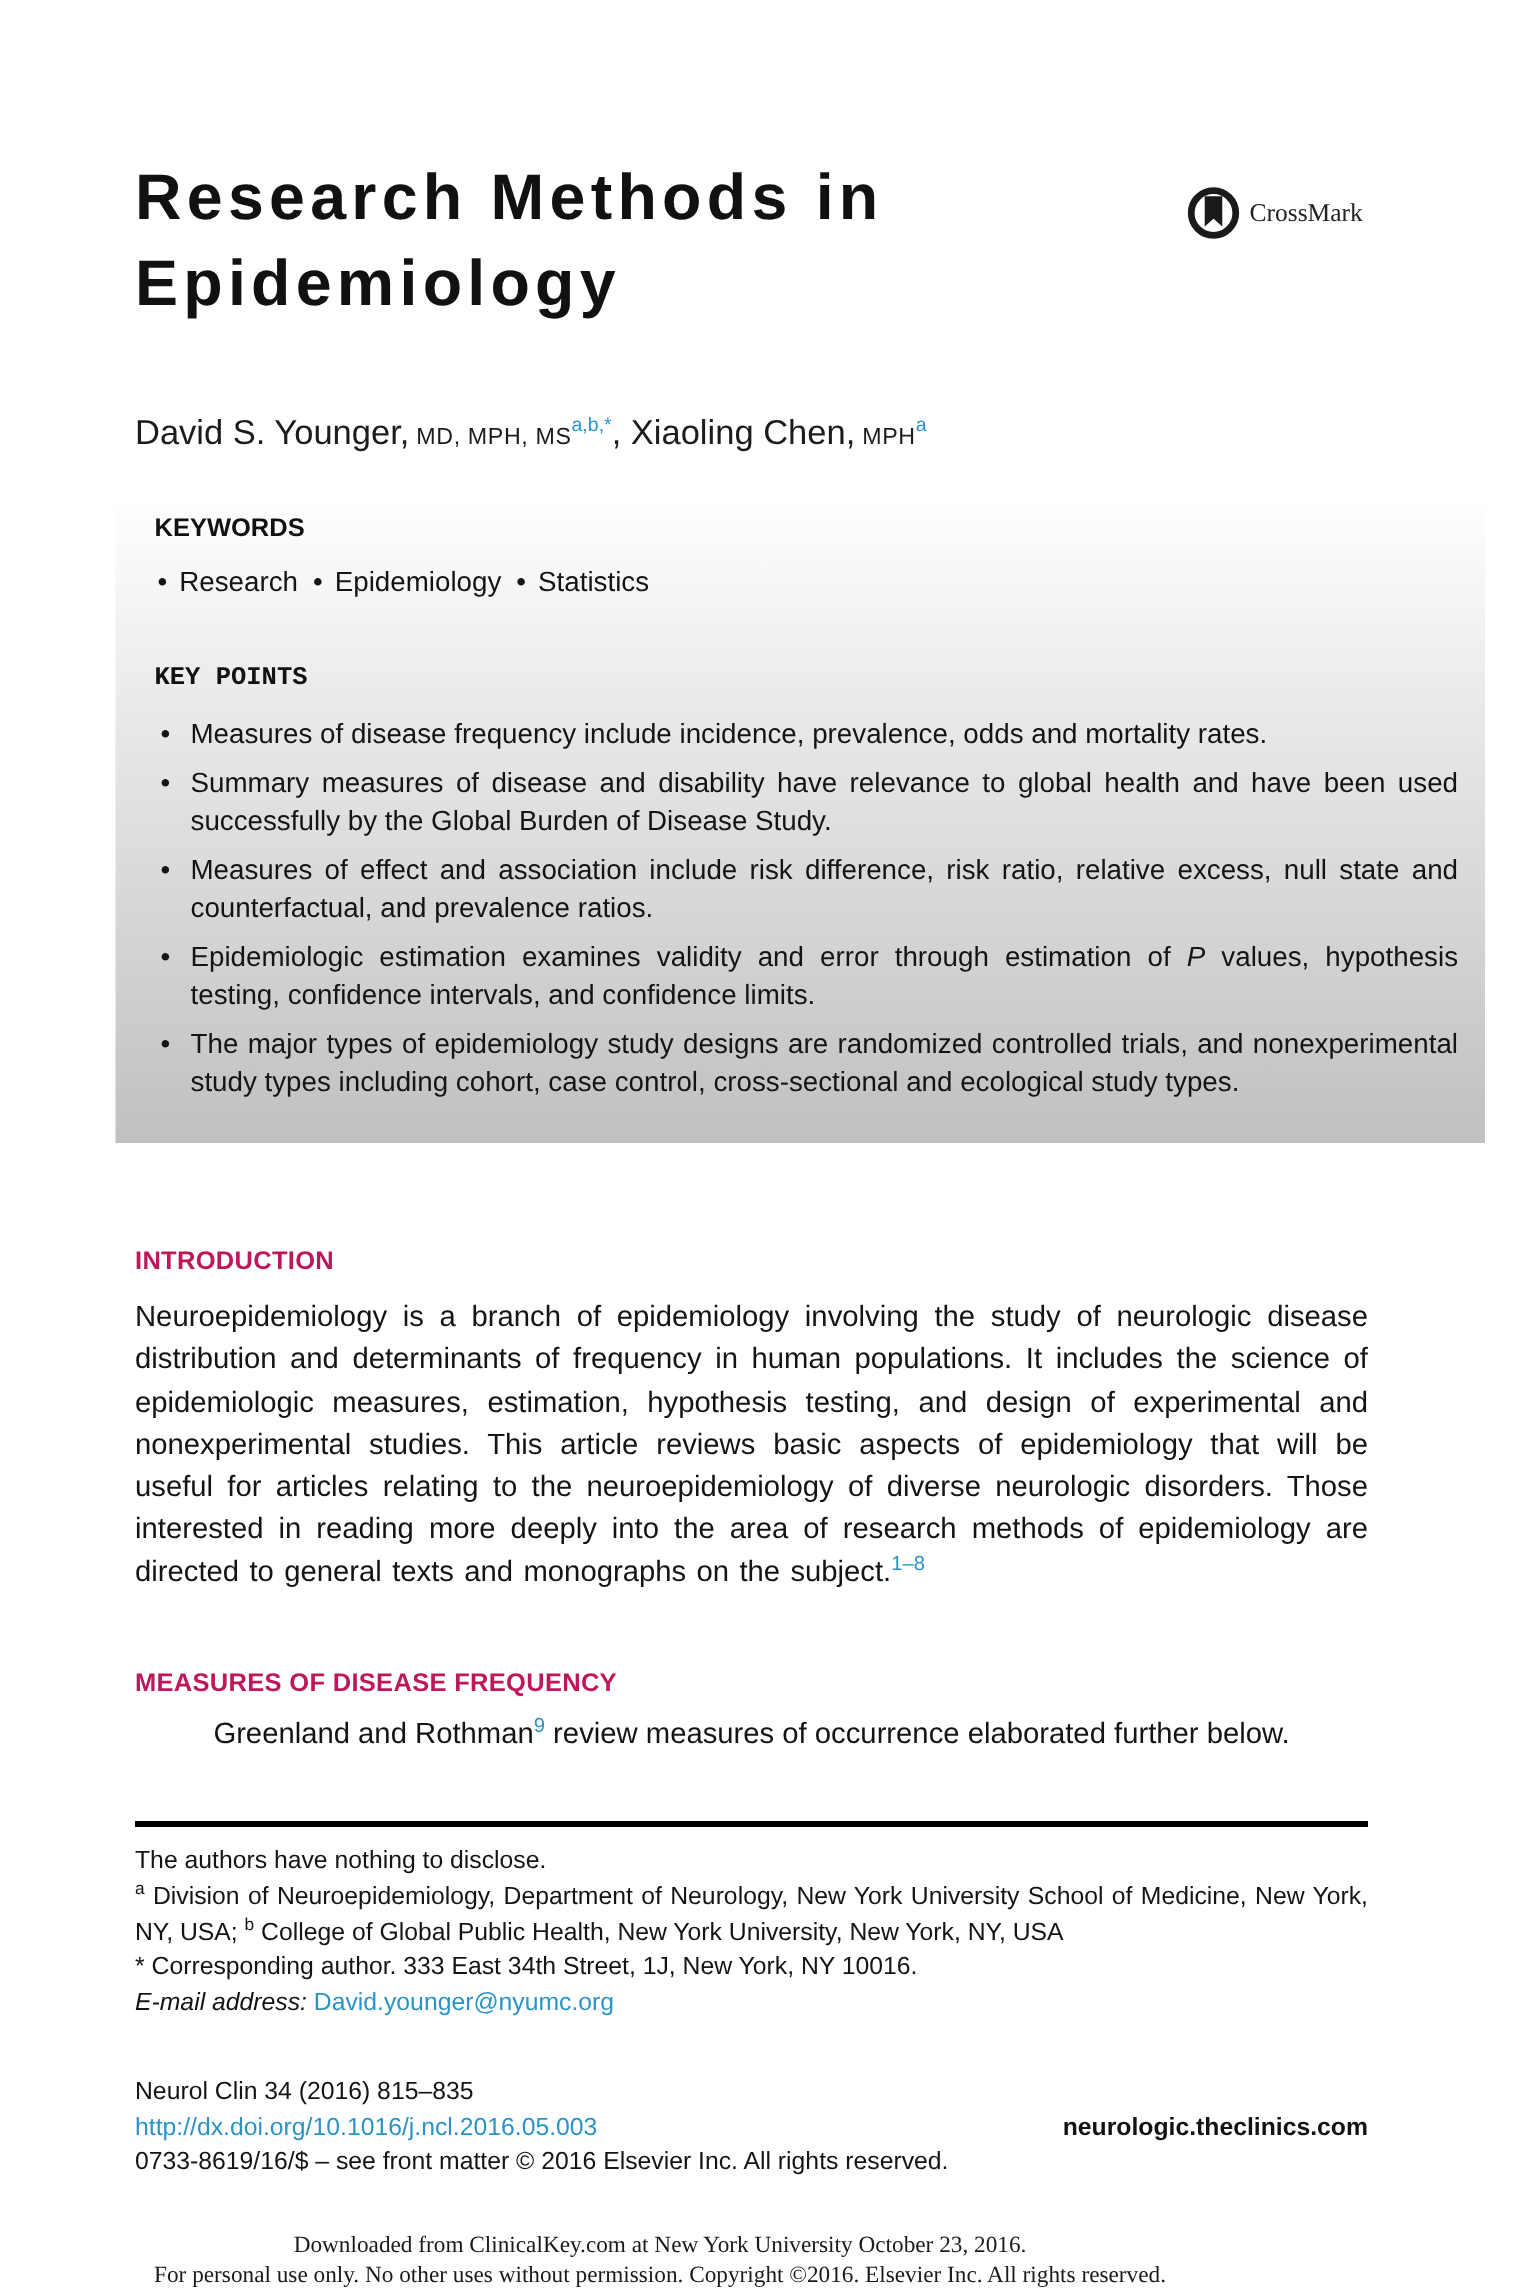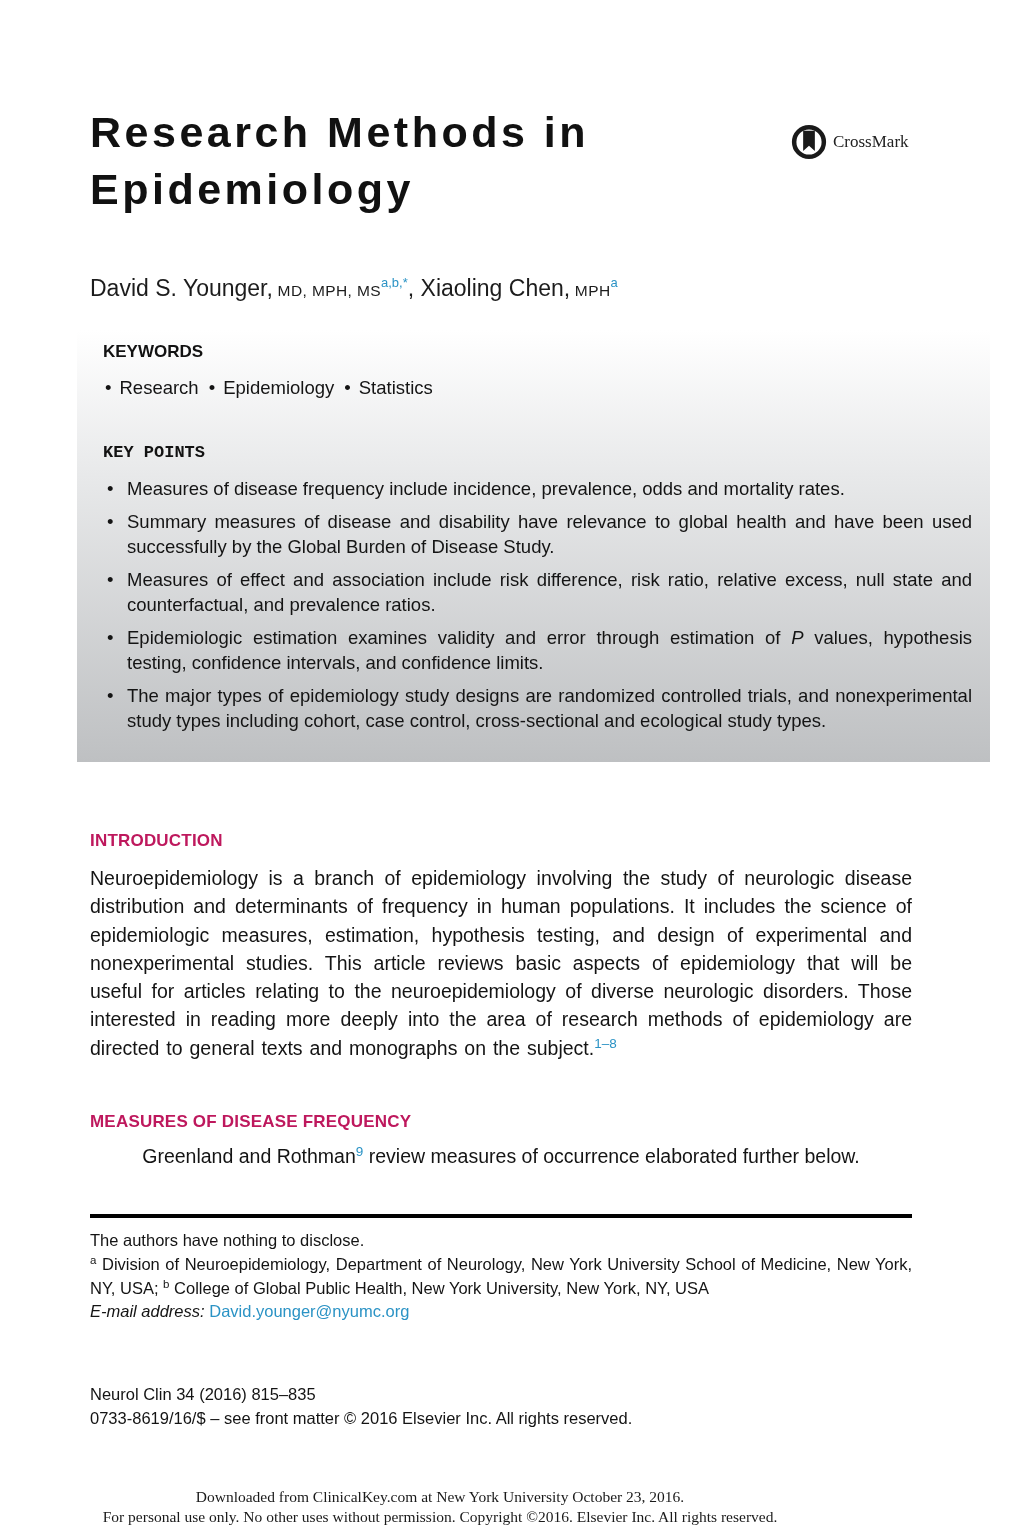--- a/index.html
+++ b/index.html
@@ -127,25 +127,30 @@
   <p class="body-para intro-para"><span>Neuroepidemiology is a branch of epidemiology involving the study of neurologic disease distribution and determinants of frequency in human populations. It includes the science of epidemiologic measures, estimation, hypothesis testing, and design of experimental and nonexperimental studies. This article reviews basic aspects of epidemiology that will be useful for articles relating to the neuroepidemiology of diverse neurologic disorders. Those interested in reading more deeply into the area of research methods of epidemiology are directed to general texts and monographs on the subject.</span><sup class="ref-sup">1–8</sup></p>
 
   <h2 class="section-heading measures-heading">MEASURES OF DISEASE FREQUENCY</h2>
   <p class="body-para measures-para"><span>Greenland and Rothman</span><sup class="ref-sup">9</sup><span> review measures of occurrence elaborated further below.</span></p>
 
   <div class="foot-rule"></div>
 
   <div class="footnotes">
     <p>The authors have nothing to disclose.</p>
     <p class="affiliations"><sup class="fn-sup">a</sup><span> Division of Neuroepidemiology, Department of Neurology, New York University School of Medicine, New York, NY, USA; </span><sup class="fn-sup">b</sup><span> College of Global Public Health, New York University, New York, NY, USA</span></p>
+    <p>* Corresponding author. 333 East 34th Street, 1J, New York, NY 10016.</p>
     <p><span class="email-label">E-mail address:</span><span> </span><a class="link">David.younger@nyumc.org</a></p>
   </div>
 
   <div class="journal">
     <p>Neurol Clin 34 (2016) 815–835</p>
+    <p class="doi-row">
+        <a class="link">http://dx.doi.org/10.1016/j.ncl.2016.05.003</a>
+        <span class="site">neurologic.theclinics.com</span>
+      </p>
     <p>0733-8619/16/$ – see front matter © 2016 Elsevier Inc. All rights reserved.</p>
   </div>
 
   <div class="download-notice">
     <p>Downloaded from ClinicalKey.com at New York University October 23, 2016.</p>
     <p>For personal use only. No other uses without permission. Copyright ©2016. Elsevier Inc. All rights reserved.</p>
   </div>
 
 </div>
 

